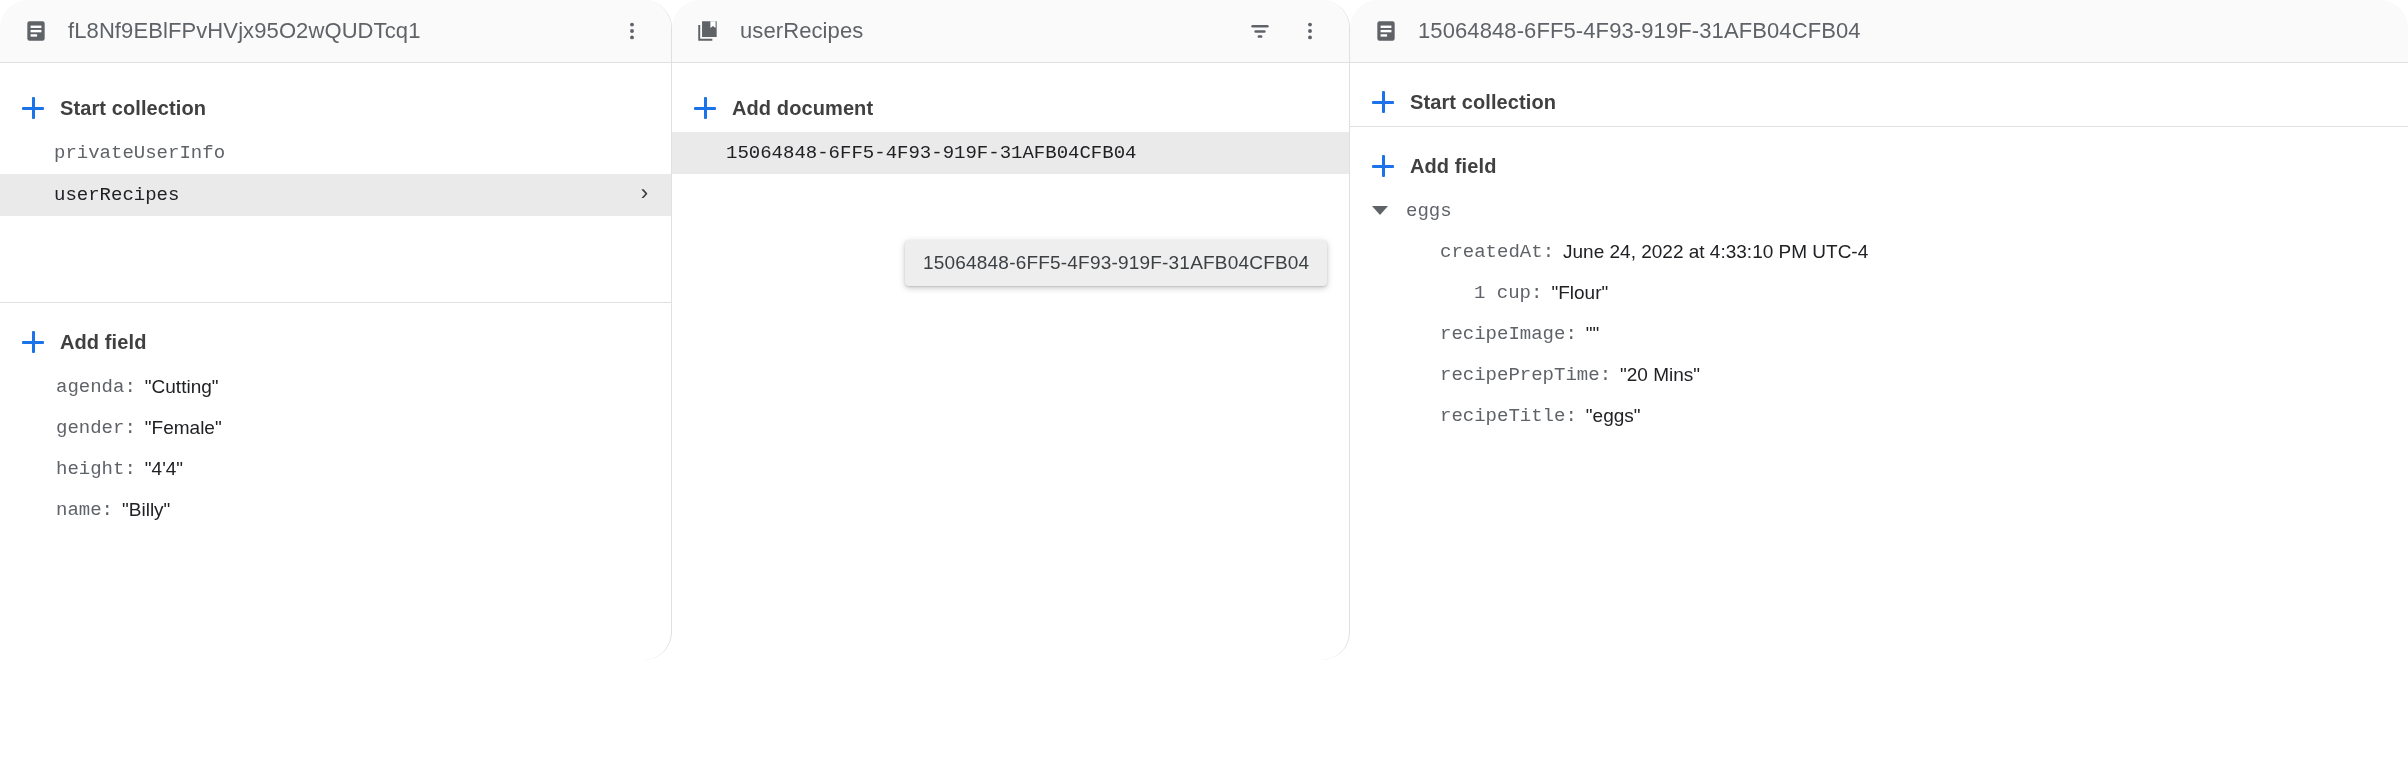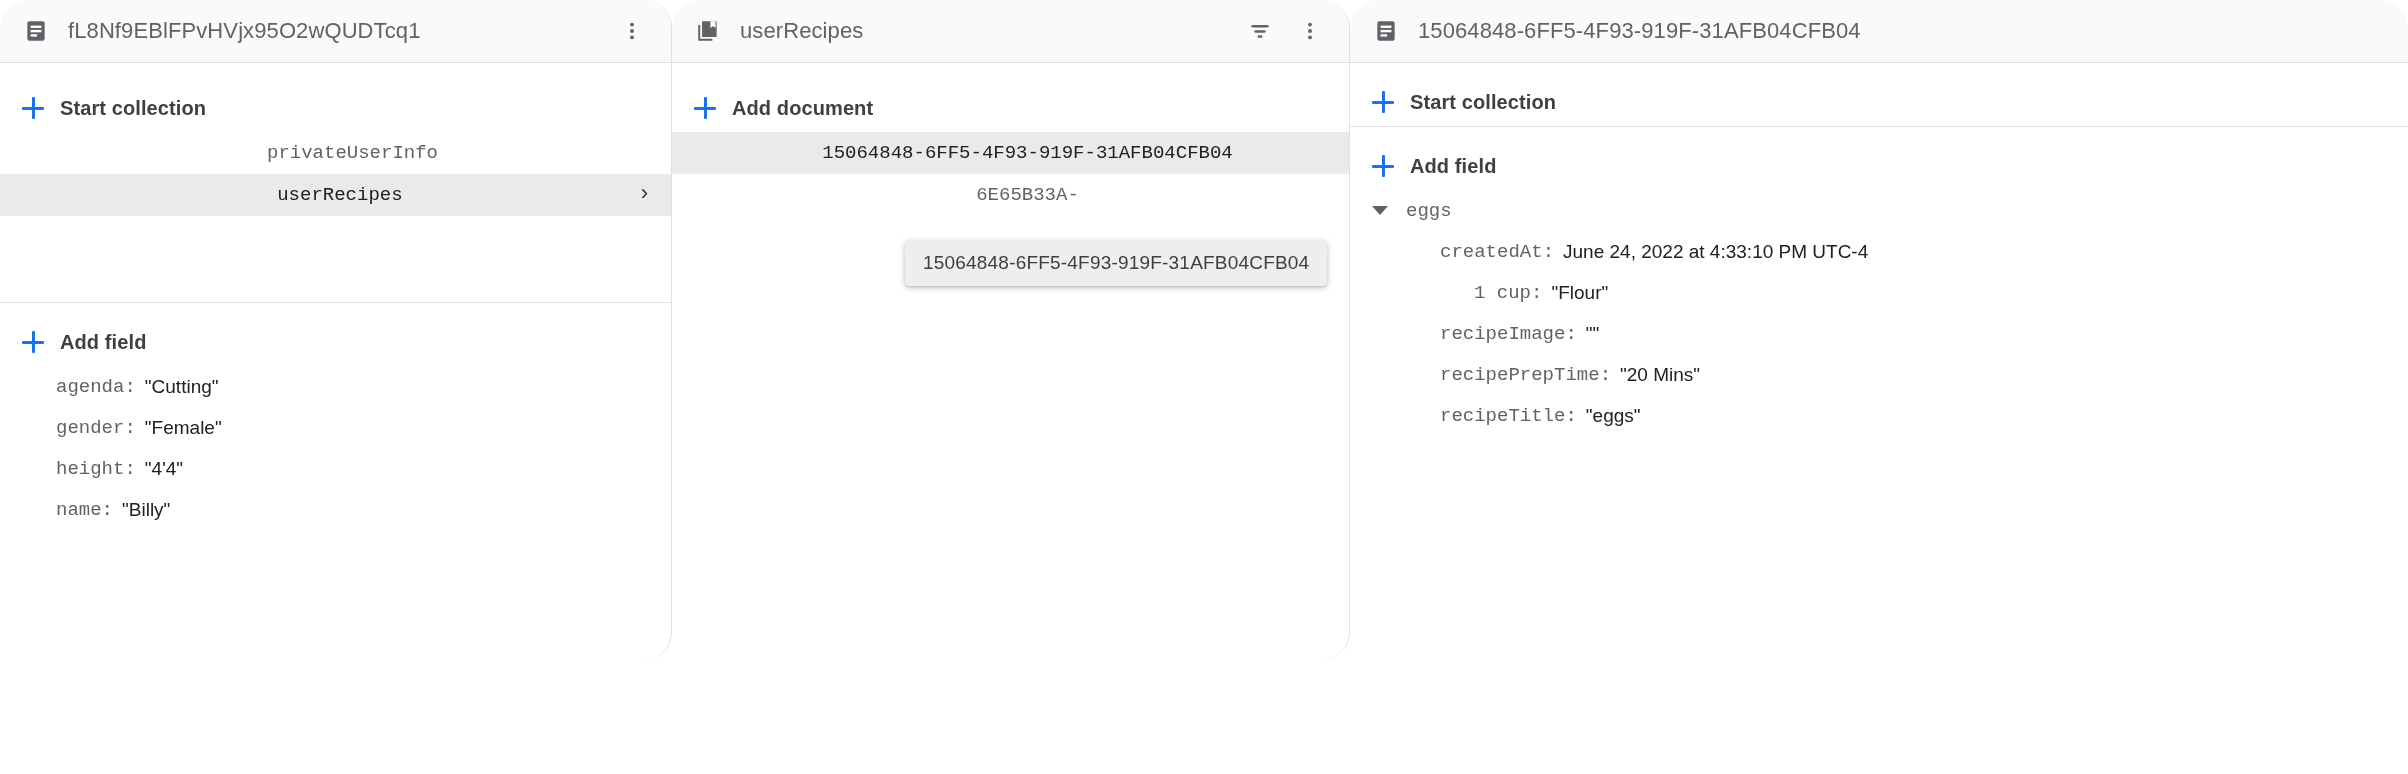--- a/index.html
+++ b/index.html
@@ -125,21 +125,20 @@
     display: flex;
     align-items: center;
     padding-left: 54px;
     padding-right: 20px;
     font-size: 19px;
     color: #5f6368;
     cursor: pointer;
     white-space: nowrap;
     overflow: hidden;
     position: relative;
-    text-align: center;
   }
   .list-row.selected {
     background: #eaeaea;
     color: #202124;
   }
   .list-row .row-text {
     flex: 1 1 auto;
     overflow: hidden;
     text-overflow: clip;
     white-space: nowrap;
@@ -342,23 +341,20 @@
     <div class="panel1-list-area">
       <div class="action-row first">
         <span class="plus-icon"></span>
         <span class="action-label">Add document</span>
       </div>
 
       <div class="list-row mono selected">
         <span class="row-text">15064848-6FF5-4F93-919F-31AFB04CFB04</span>
       </div>
 
-      <div class="list-row mono">
-        <span class="row-text">6E65B33A-</span>
-      </div>
     </div>
   </div>
 
   <div class="panel panel-3">
 
     <div class="panel-header">
       <span class="panel-header-icon">
         <svg width="26" height="26" viewBox="0 0 24 24" aria-hidden="true">
           <rect x="4" y="3" width="16" height="18" rx="2" fill="#5f6368"></rect>
           <rect x="7" y="7" width="10" height="2.2" fill="#ffffff"></rect>

